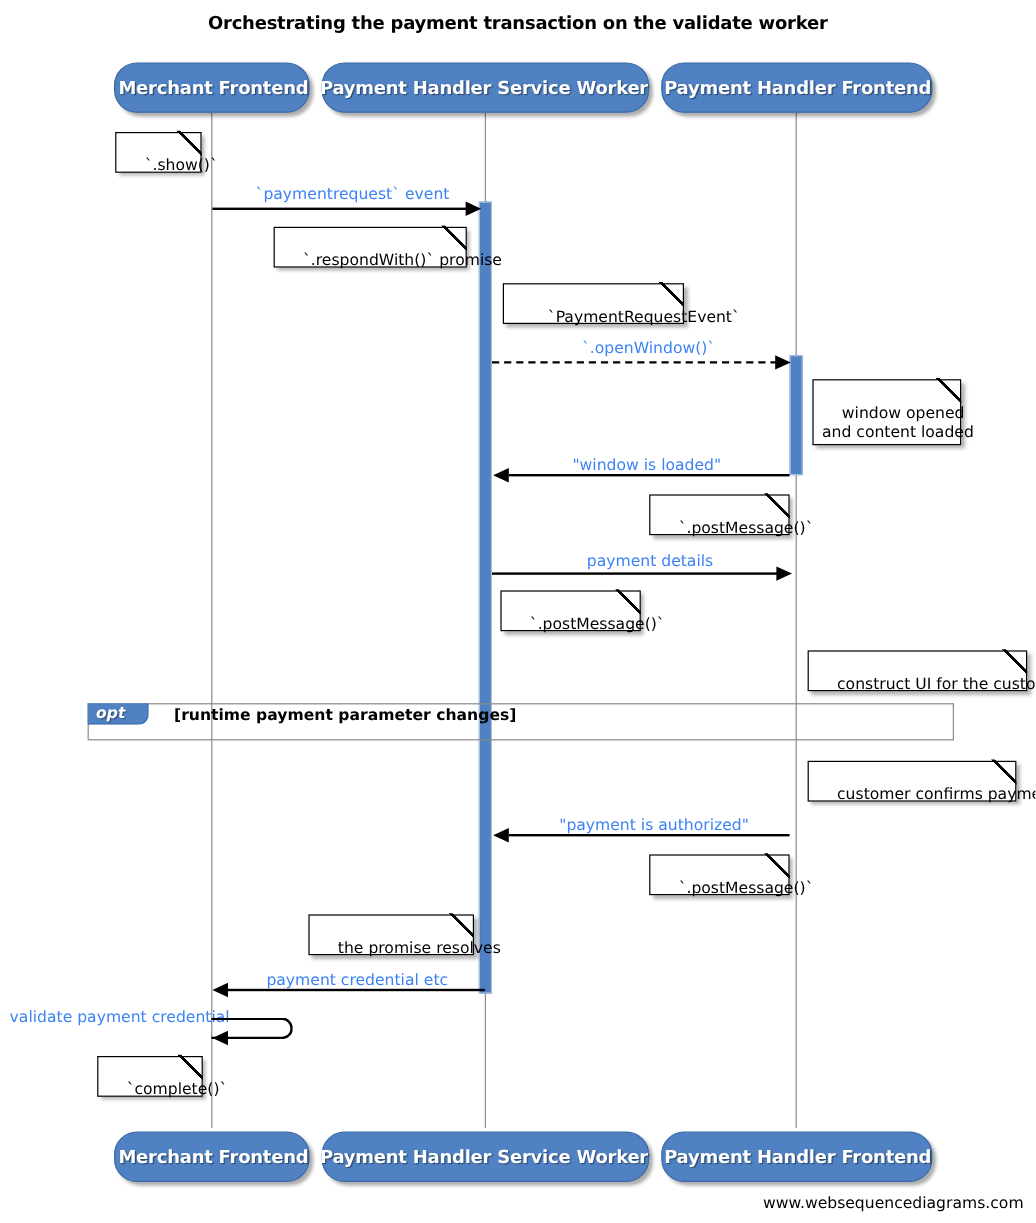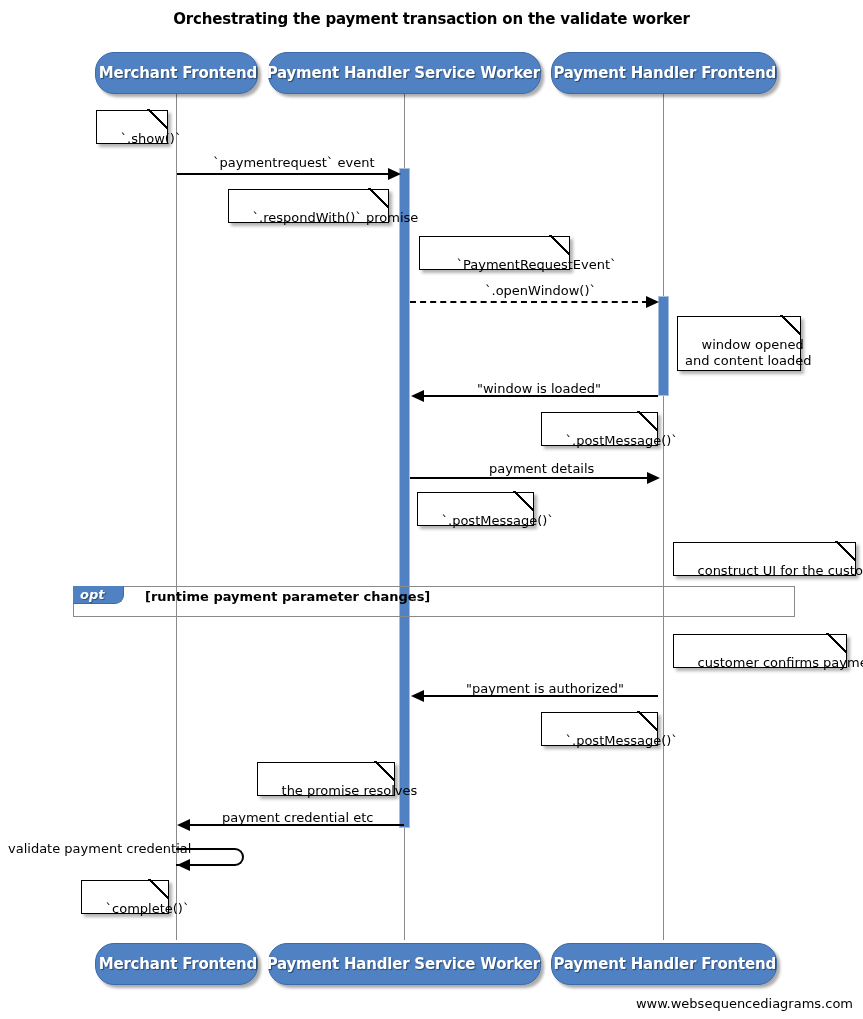--- a/index.html
+++ b/index.html
@@ -86,21 +86,21 @@
   }
   .arrow-head.right {
     border-left: 13px solid #000000;
   }
   .arrow-head.left {
     border-right: 13px solid #000000;
   }
   .msg-label {
     position: absolute;
     font-size: 13px;
-    color: #000000;
+    color: #3b82f6;
     white-space: nowrap;
     font-family: "DejaVu Sans", sans-serif;
   }
 
   
   .self-loop {
     position: absolute;
     box-sizing: border-box;
     border: 2px solid #000000;
     border-left: none;

